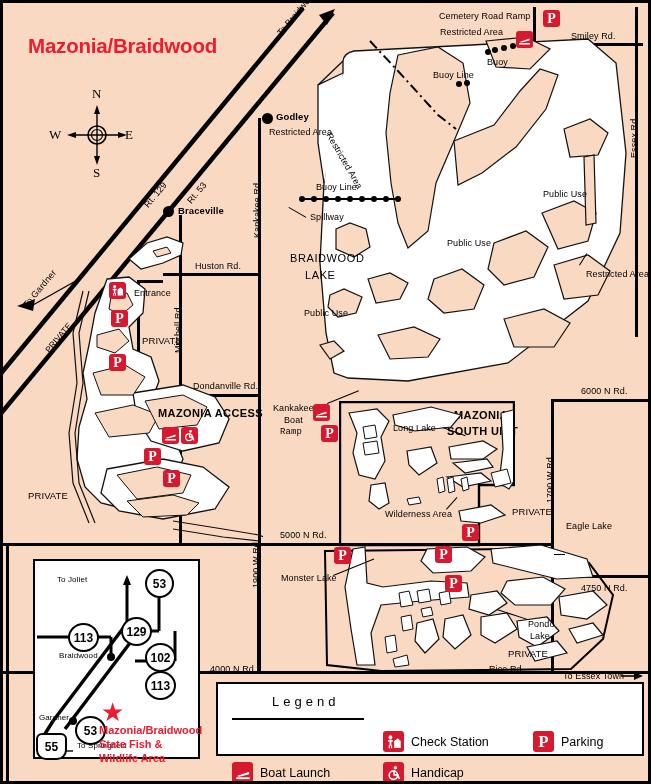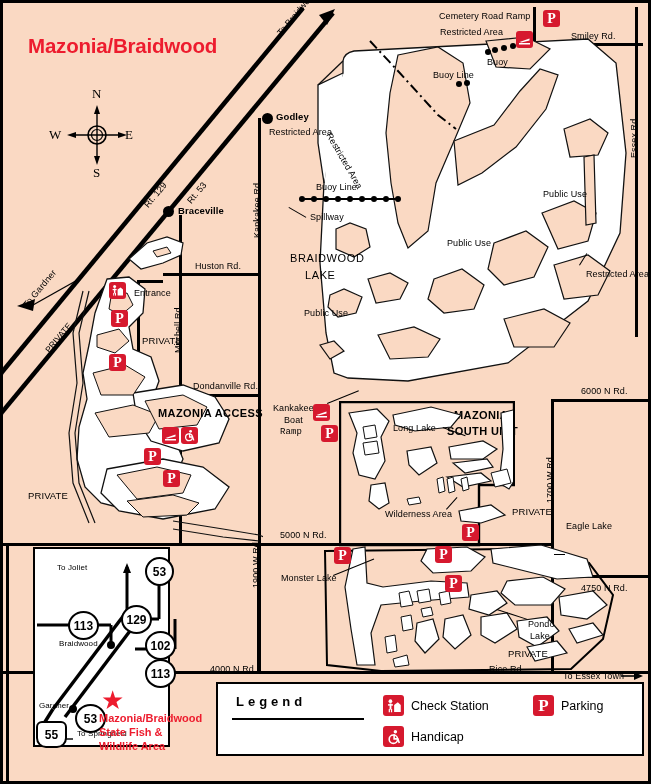--- a/index.html
+++ b/index.html
@@ -16,23 +16,23 @@
   .lbl.b{font-weight:bold;}
   .rot90{transform:rotate(-90deg);transform-origin:left top;}
   .road{position:absolute;background:#000;}
   .title{position:absolute;color:#ed1c2e;font-weight:bold;font-size:20.5px;line-height:25px;letter-spacing:-.2px;}
   
   .mk{position:absolute;width:17px;height:17px;background:#d6192e;border-radius:3px;
       display:flex;align-items:center;justify-content:center;color:#fff;}
   .mk.p{font-family:"Liberation Serif",serif;font-weight:bold;font-size:14px;line-height:1;}
   .mk svg{display:block;}
   .legend{position:absolute;background:#fff;border:2px solid #000;box-sizing:border-box;}
-  .legend .ltitle{position:absolute;font-weight:bold;font-size:13px;letter-spacing:4px;}
+  .legend .ltitle{position:absolute;font-weight:normal;font-size:13px;letter-spacing:4px;margin-left:36px;}
   .legend .lrule{position:absolute;height:2px;background:#000;}
-  .legend .litem{position:absolute;display:flex;align-items:center;gap:7px;font-size:12.5px;}
+  .legend .litem{position:absolute;display:flex;align-items:center;gap:7px;font-size:12.5px;margin-top:36px;}
   .legend .mk{position:static;width:21px;height:21px;border-radius:3px;}
   .legend .mk.p{font-size:17px;}
   .inset{position:absolute;background:#fff;border:2px solid #000;box-sizing:border-box;}
   .shield{position:absolute;background:#fff;border:2.4px solid #000;border-radius:50%;
           display:flex;align-items:center;justify-content:center;font-weight:bold;font-size:12px;}
   .shield.us{border-radius:6px 6px 10px 10px;}
   .dot{position:absolute;background:#000;border-radius:50%;}
   .buoydot{position:absolute;background:#000;border-radius:50%;width:6px;height:6px;}
   .leader{position:absolute;background:#000;height:1px;}
   .star{position:absolute;color:#ed1c2e;font-size:26px;line-height:1;}
@@ -358,21 +358,21 @@
   <div class="mk p" style="left:432px;top:543px;">P</div>
   <div class="mk p" style="left:442px;top:572px;">P</div>
 
   <div class="lbl" style="left:563px;top:518px;">Eagle Lake</div>
   <div class="leader" style="left:551px;top:551px;width:11px;"></div>
   <div class="lbl" style="left:525px;top:616px;">Pondo</div>
   <div class="lbl" style="left:527px;top:628px;">Lake</div>
   <div class="leader" style="left:494px;top:606px;width:32px;transform:rotate(18deg);transform-origin:left top;"></div>
   <div class="lbl" style="left:505px;top:645px;font-size:9.5px;">PRIVATE</div>
 
-  <div class="inset" style="left:30px;top:544px;width:137px;height:200px;">
+  <div class="inset" style="left:30px;top:556px;width:167px;height:200px;">
     <svg width="161" height="196" viewBox="0 0 161 196">
 
       <line x1="18" y1="160" x2="92" y2="62" stroke="#000" stroke-width="3.4"></line>
       <line x1="30" y1="168" x2="104" y2="70" stroke="#000" stroke-width="3.4"></line>
 
       <line x1="92" y1="62" x2="92" y2="18" stroke="#000" stroke-width="3"></line>
 
       <line x1="2" y1="76" x2="76" y2="76" stroke="#000" stroke-width="3"></line>
       <line x1="76" y1="76" x2="76" y2="96" stroke="#000" stroke-width="3"></line>
 
@@ -412,20 +412,29 @@
       <div>Wildlife Area</div>
     </div>
   </div>
 
   <div class="road" style="left:3px;top:542px;width:3px;height:239px;"></div>
 
   <div class="legend" style="left:213px;top:679px;width:428px;height:74px;">
     <div class="ltitle" style="left:18px;top:10px;">Legend</div>
     <div class="lrule" style="left:14px;top:34px;width:132px;"></div>
 
+    <div class="litem" style="left:14px;top:42px;">
+      <span class="mk">
+        <svg width="16" height="16" viewBox="0 0 13 13">
+          <path d="M1.5 9 L11.5 5.5 L11.5 7.5 L3.5 9.6 Z" fill="#fff"></path>
+          <rect x="1" y="10" width="11" height="1.5" fill="#fff"></rect>
+        </svg>
+      </span>
+      <span>Boat Launch</span>
+    </div>
 
     <div class="litem" style="left:165px;top:11px;">
       <span class="mk">
         <svg width="16" height="16" viewBox="0 0 13 13">
           <circle cx="3.6" cy="2.6" r="1.5" fill="#fff"></circle>
           <rect x="2.9" y="4.4" width="1.5" height="5" fill="#fff"></rect>
           <rect x="1.6" y="5" width="4" height="1.2" fill="#fff"></rect>
           <rect x="2.2" y="9" width="1" height="2.6" fill="#fff"></rect>
           <rect x="4" y="9" width="1" height="2.6" fill="#fff"></rect>
           <path d="M6.6 5.6 L9.6 3.4 L12 5.6 L12 11.4 L6.6 11.4 Z" fill="#fff"></path>

